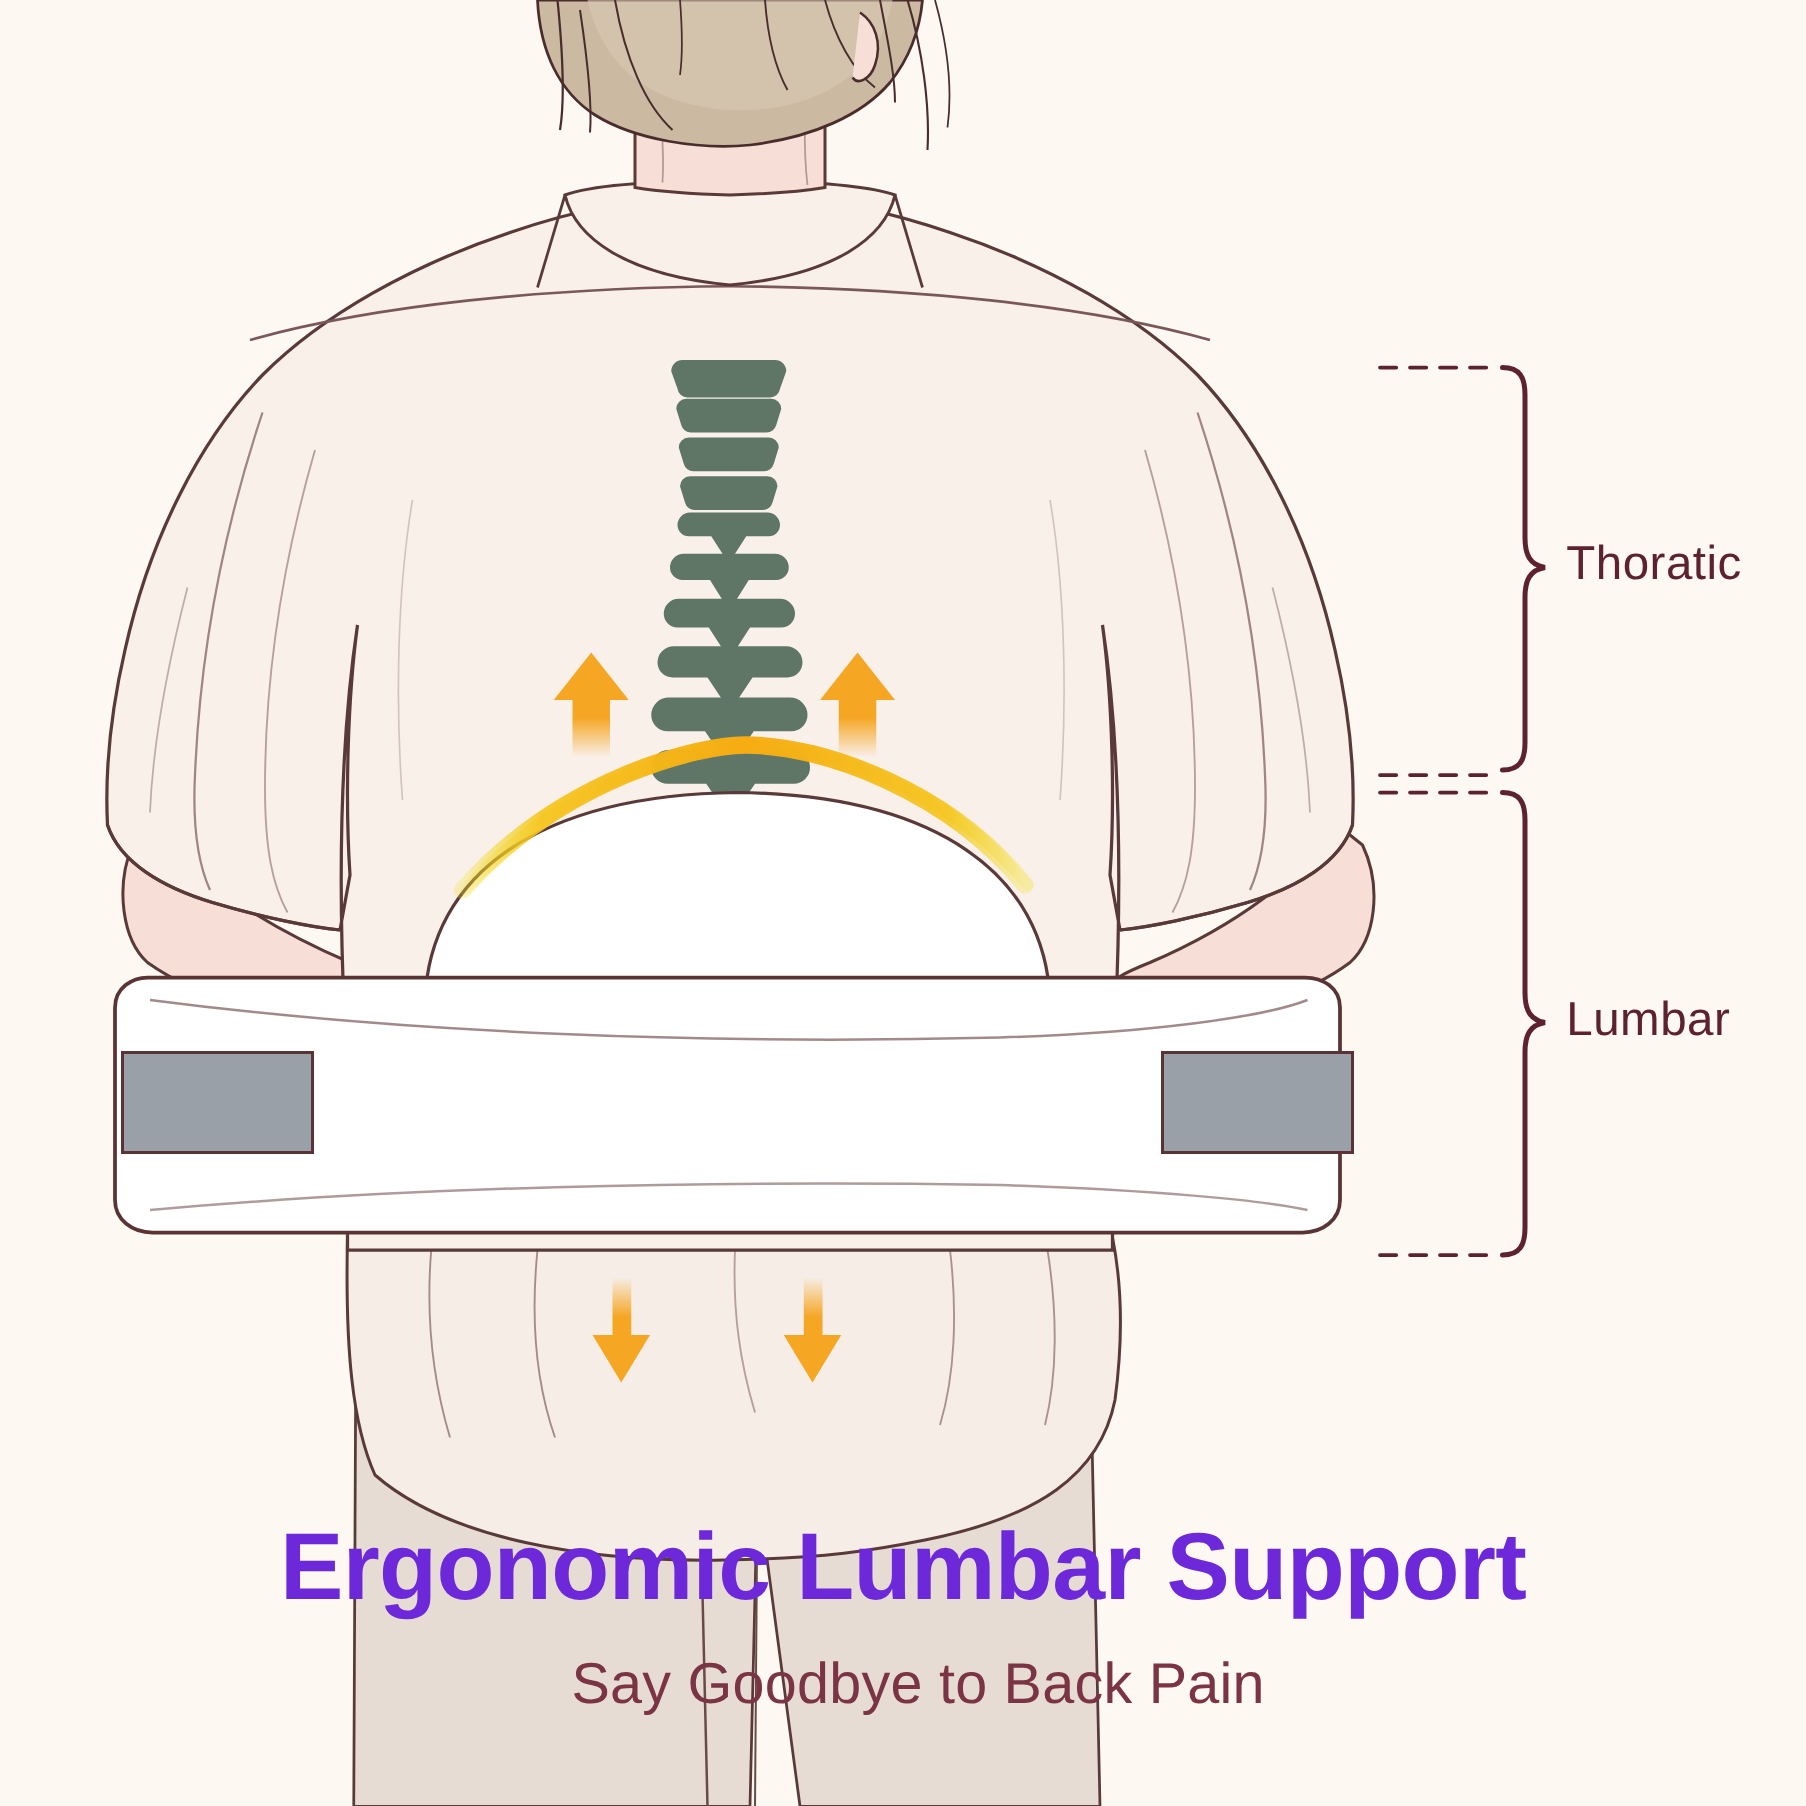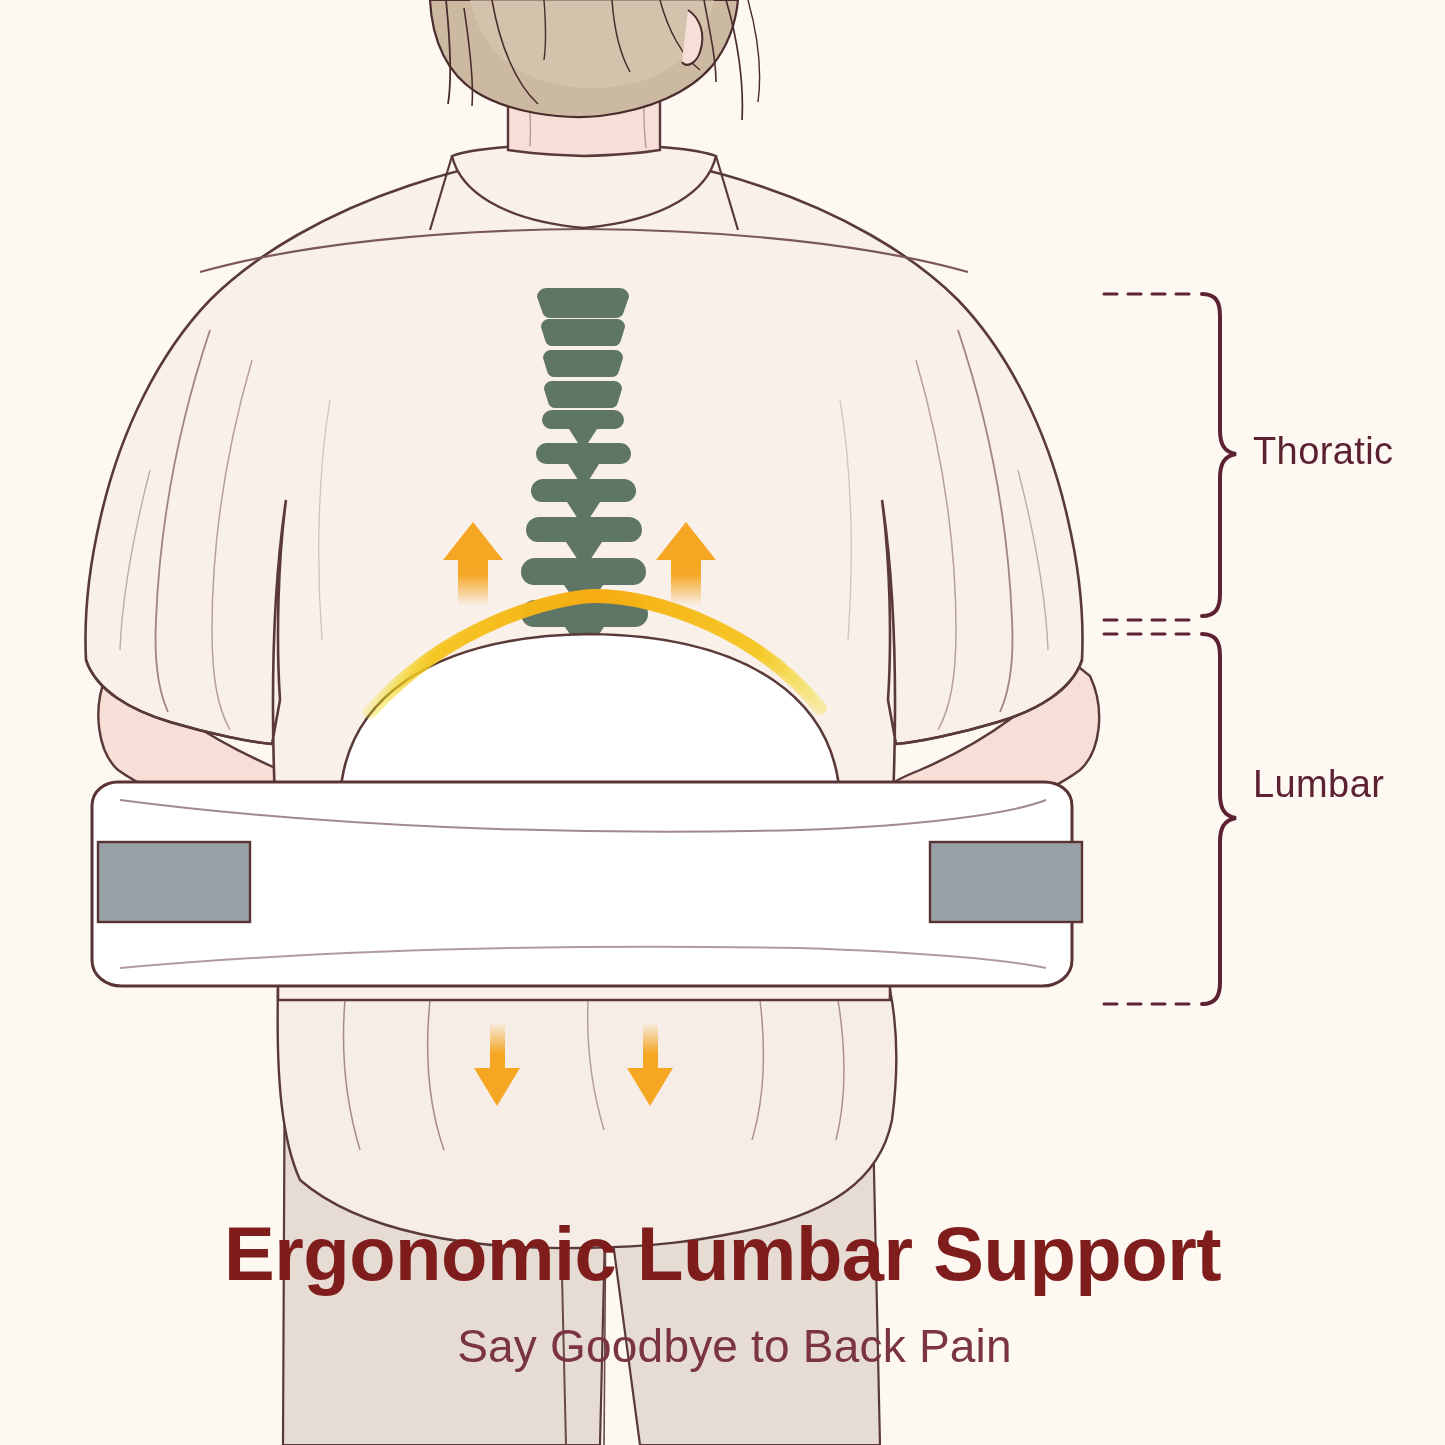--- a/index.html
+++ b/index.html
@@ -23,31 +23,31 @@
   }
   .label-text {
     position: absolute;
     color: #5d2230;
     font-family: "Liberation Sans", sans-serif;
     font-size: 38px;
     letter-spacing: 0.4px;
     white-space: nowrap;
   }
   #thoracic-label { left: 1253px; top: 430px; }
-  #lumbar-label   { left: 1253px; top: 763px; }
+  #lumbar-label   { left: 1253px; top: 795px; }
 
   #caption-block {
     position: absolute;
     left: 0;
     top: 1215px;
     width: 1445px;
     text-align: center;
   }
   #main-title {
-    color: #7f1d1d;
+    color: #6d28d9;
     font-family: "Liberation Sans", sans-serif;
     font-weight: bold;
     font-size: 76px;
     letter-spacing: -0.5px;
     line-height: 1.02;
     margin: 0;
   }
   #sub-title {
     color: #7a3444;
     font-family: "Liberation Sans", sans-serif;

